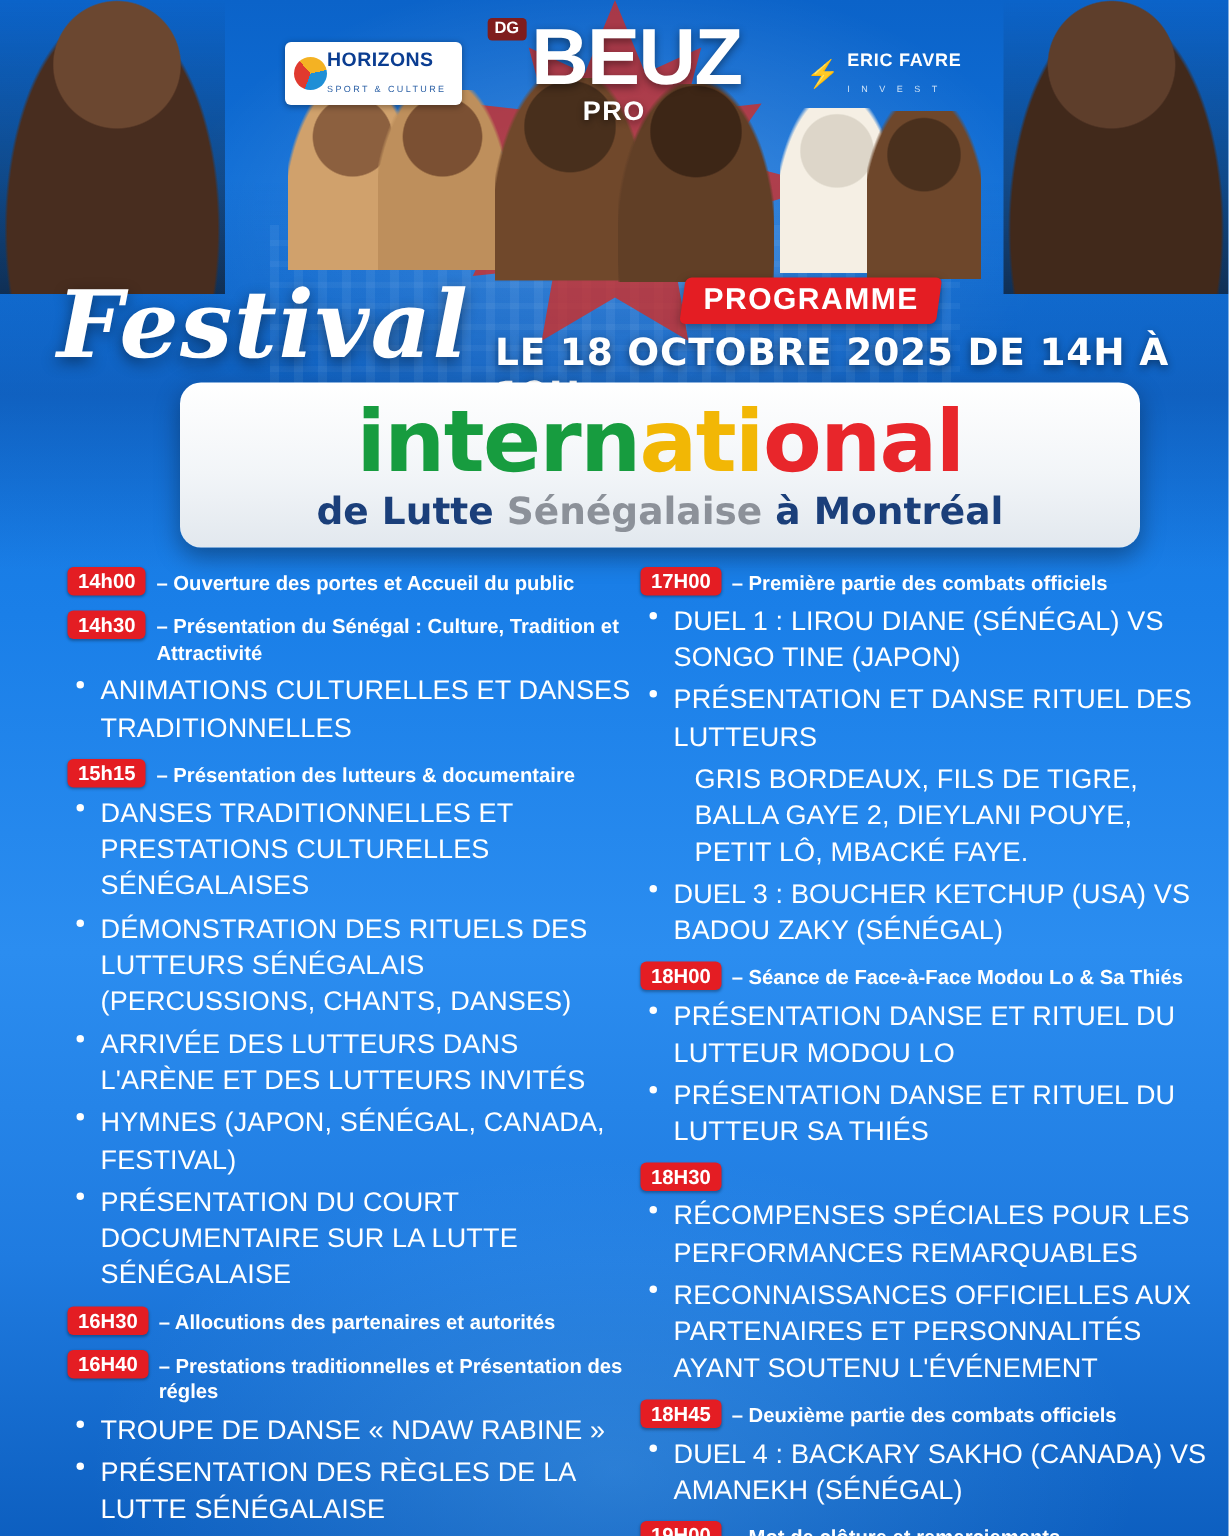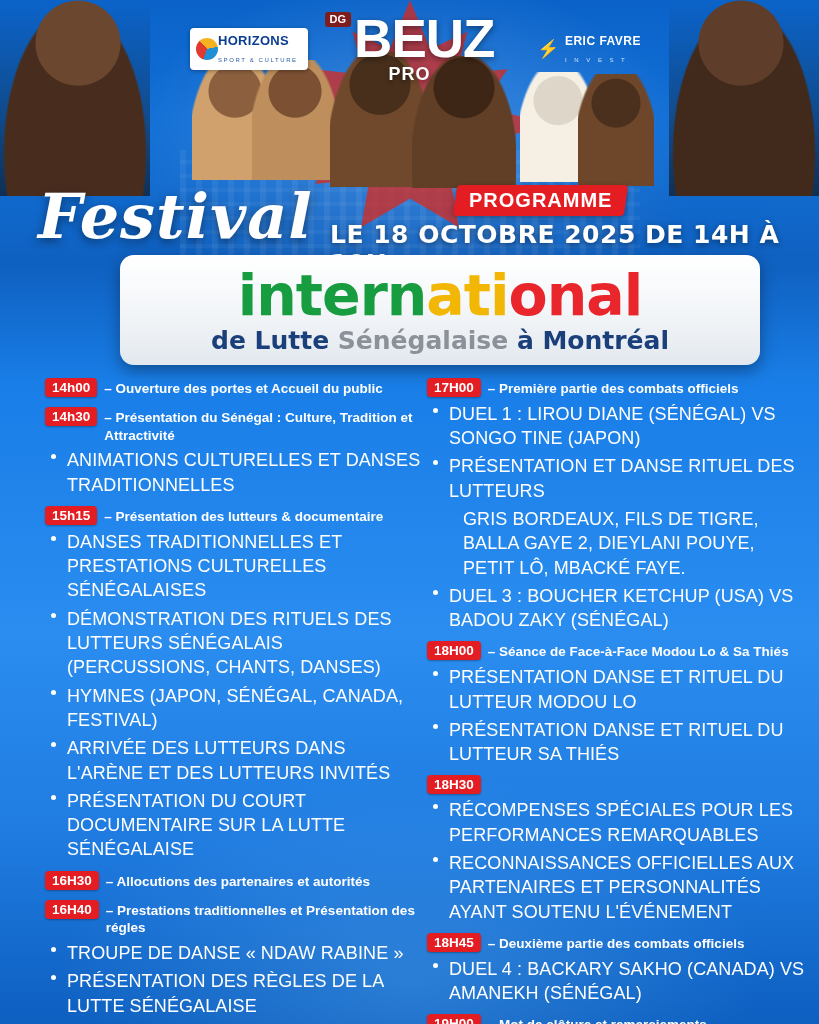--- a/index.html
+++ b/index.html
@@ -301,22 +301,22 @@
       <ul class="bullets">
         <li>ANIMATIONS CULTURELLES ET DANSES TRADITIONNELLES</li>
       </ul>
       <div class="time-row">
         <span class="time-badge">15h15</span>
         <span class="time-text">– Présentation des lutteurs &amp; documentaire</span>
       </div>
       <ul class="bullets">
         <li>DANSES TRADITIONNELLES ET PRESTATIONS CULTURELLES SÉNÉGALAISES</li>
         <li>DÉMONSTRATION DES RITUELS DES LUTTEURS SÉNÉGALAIS (PERCUSSIONS, CHANTS, DANSES)</li>
+        <li>ARRIVÉE DES LUTTEURS DANS L'ARÈNE ET DES LUTTEURS INVITÉS</li>
         <li>HYMNES (JAPON, SÉNÉGAL, CANADA, FESTIVAL)</li>
-        <li>ARRIVÉE DES LUTTEURS DANS L'ARÈNE ET DES LUTTEURS INVITÉS</li>
         <li>PRÉSENTATION DU COURT DOCUMENTAIRE SUR LA LUTTE SÉNÉGALAISE</li>
       </ul>
       <div class="time-row">
         <span class="time-badge">16H30</span>
         <span class="time-text">– Allocutions des partenaires et autorités</span>
       </div>
       <div class="time-row">
         <span class="time-badge">16H40</span>
         <span class="time-text">– Prestations traditionnelles et Présentation des régles</span>
       </div>

